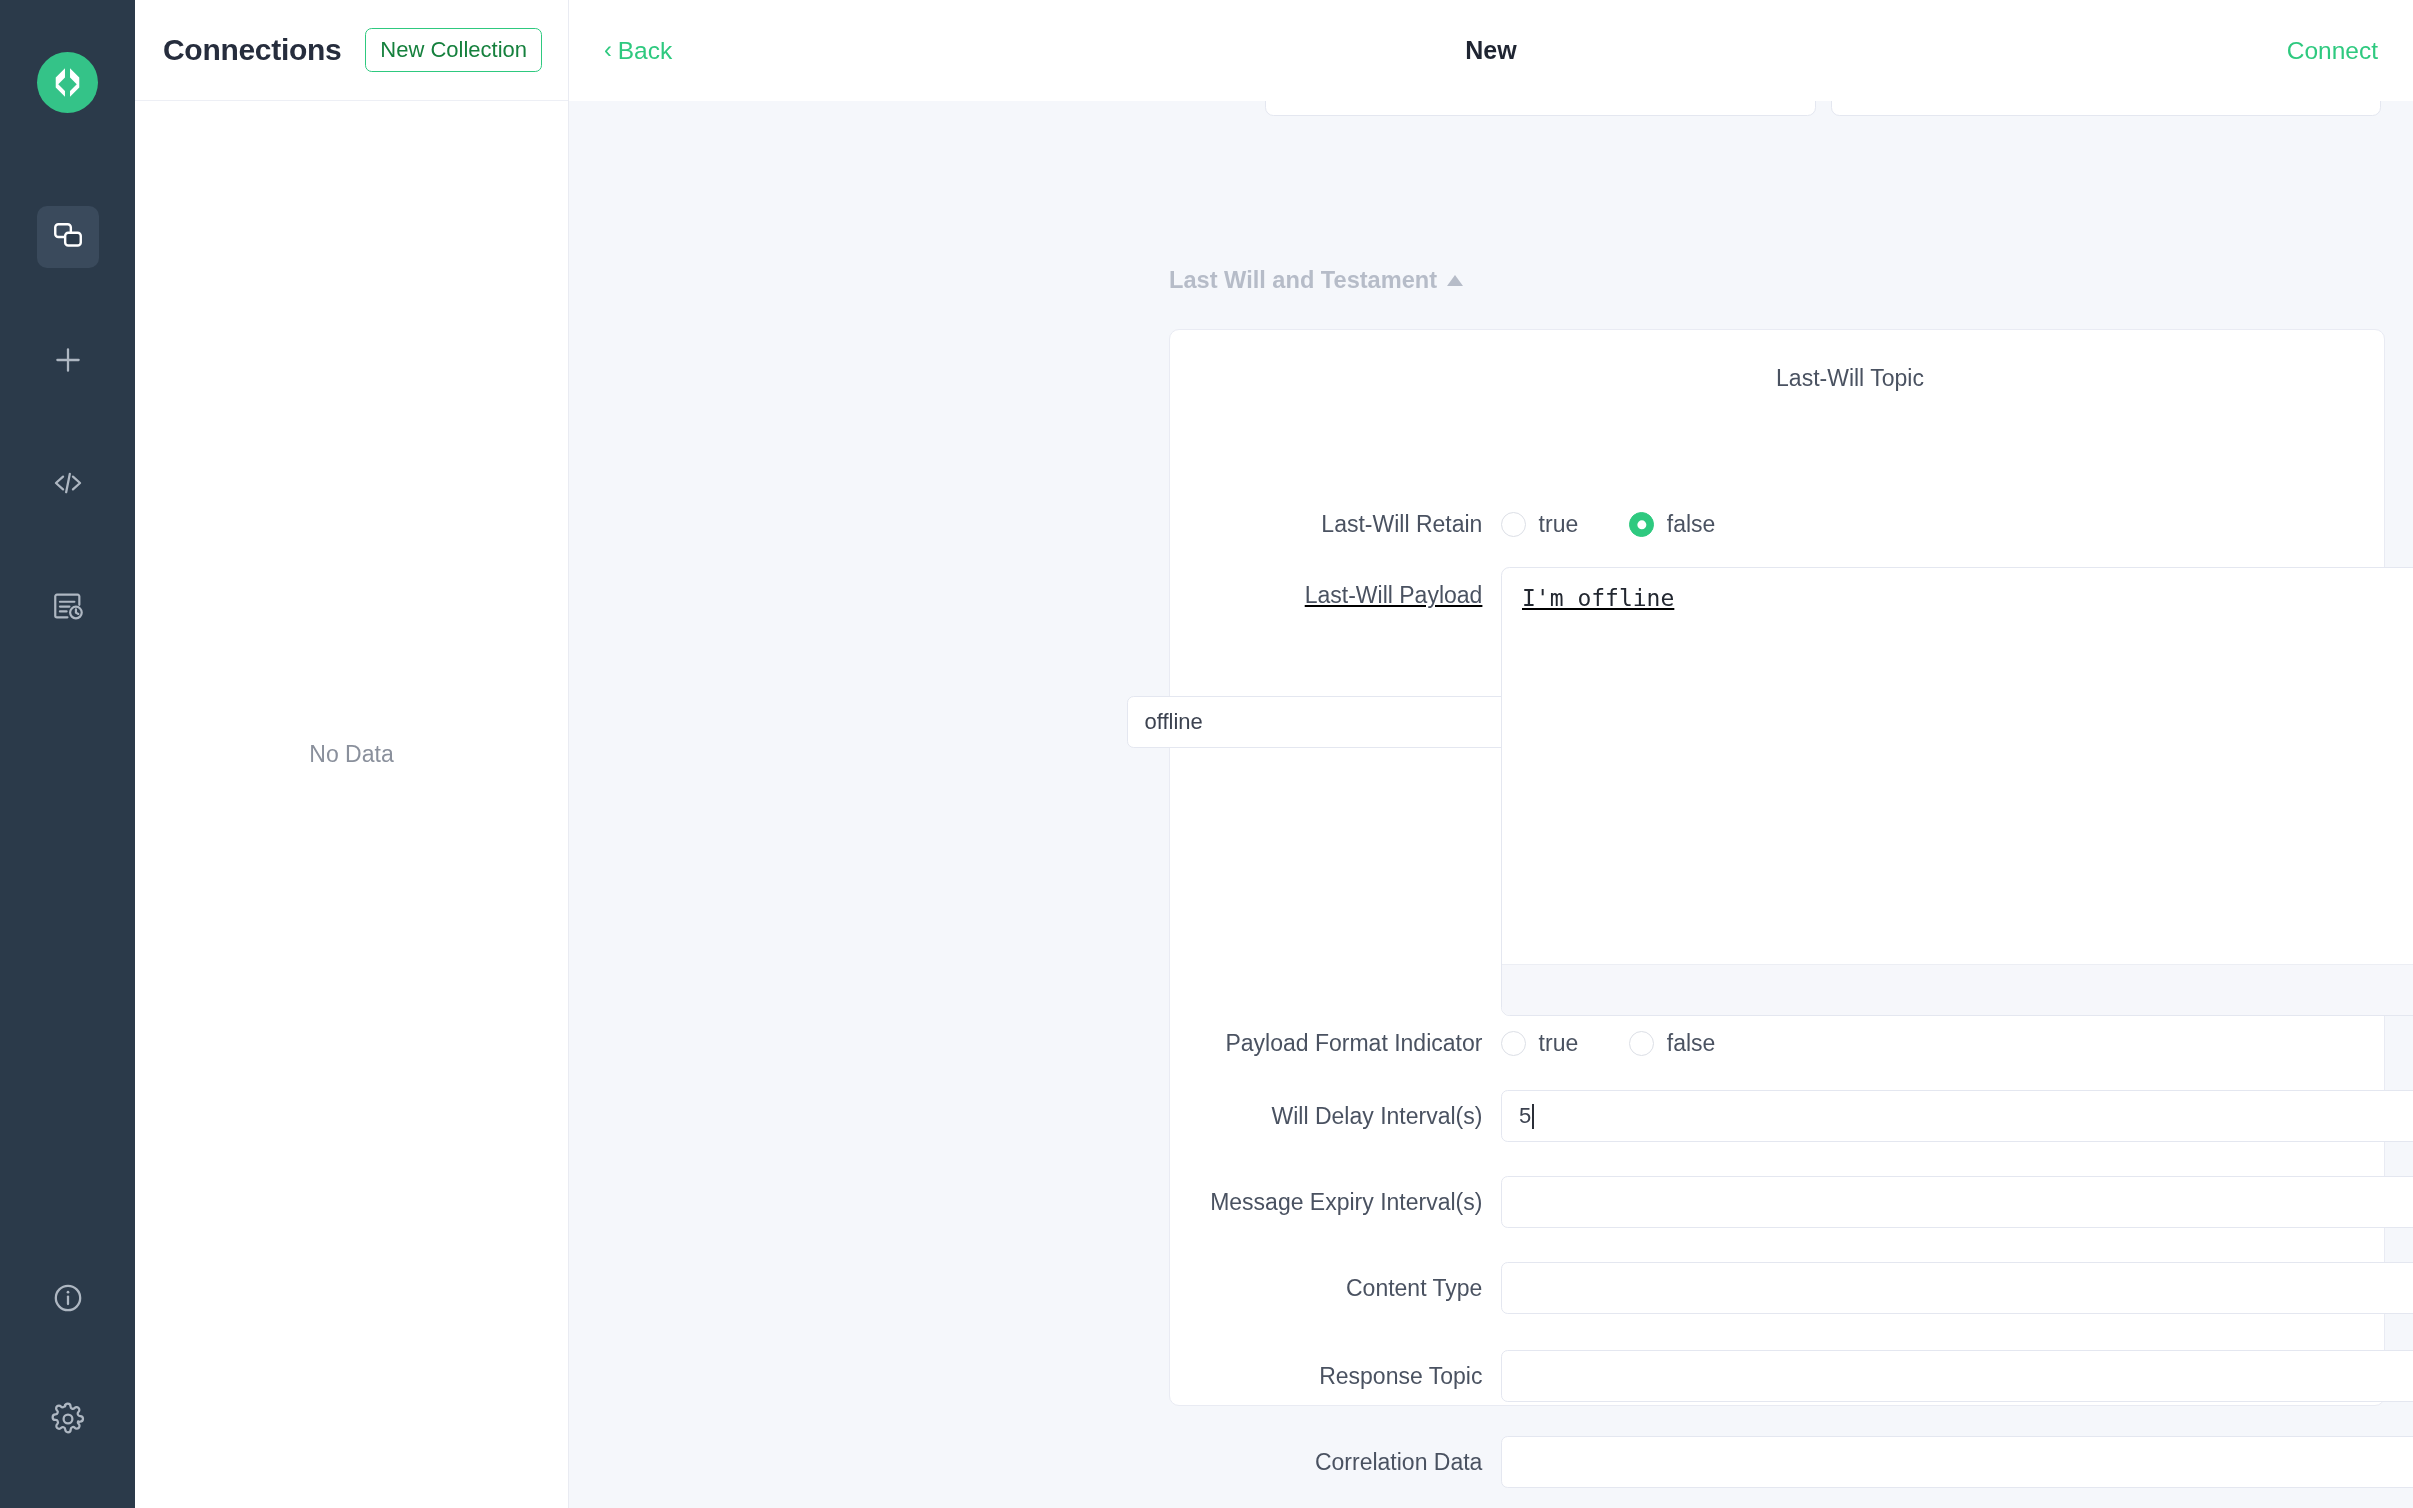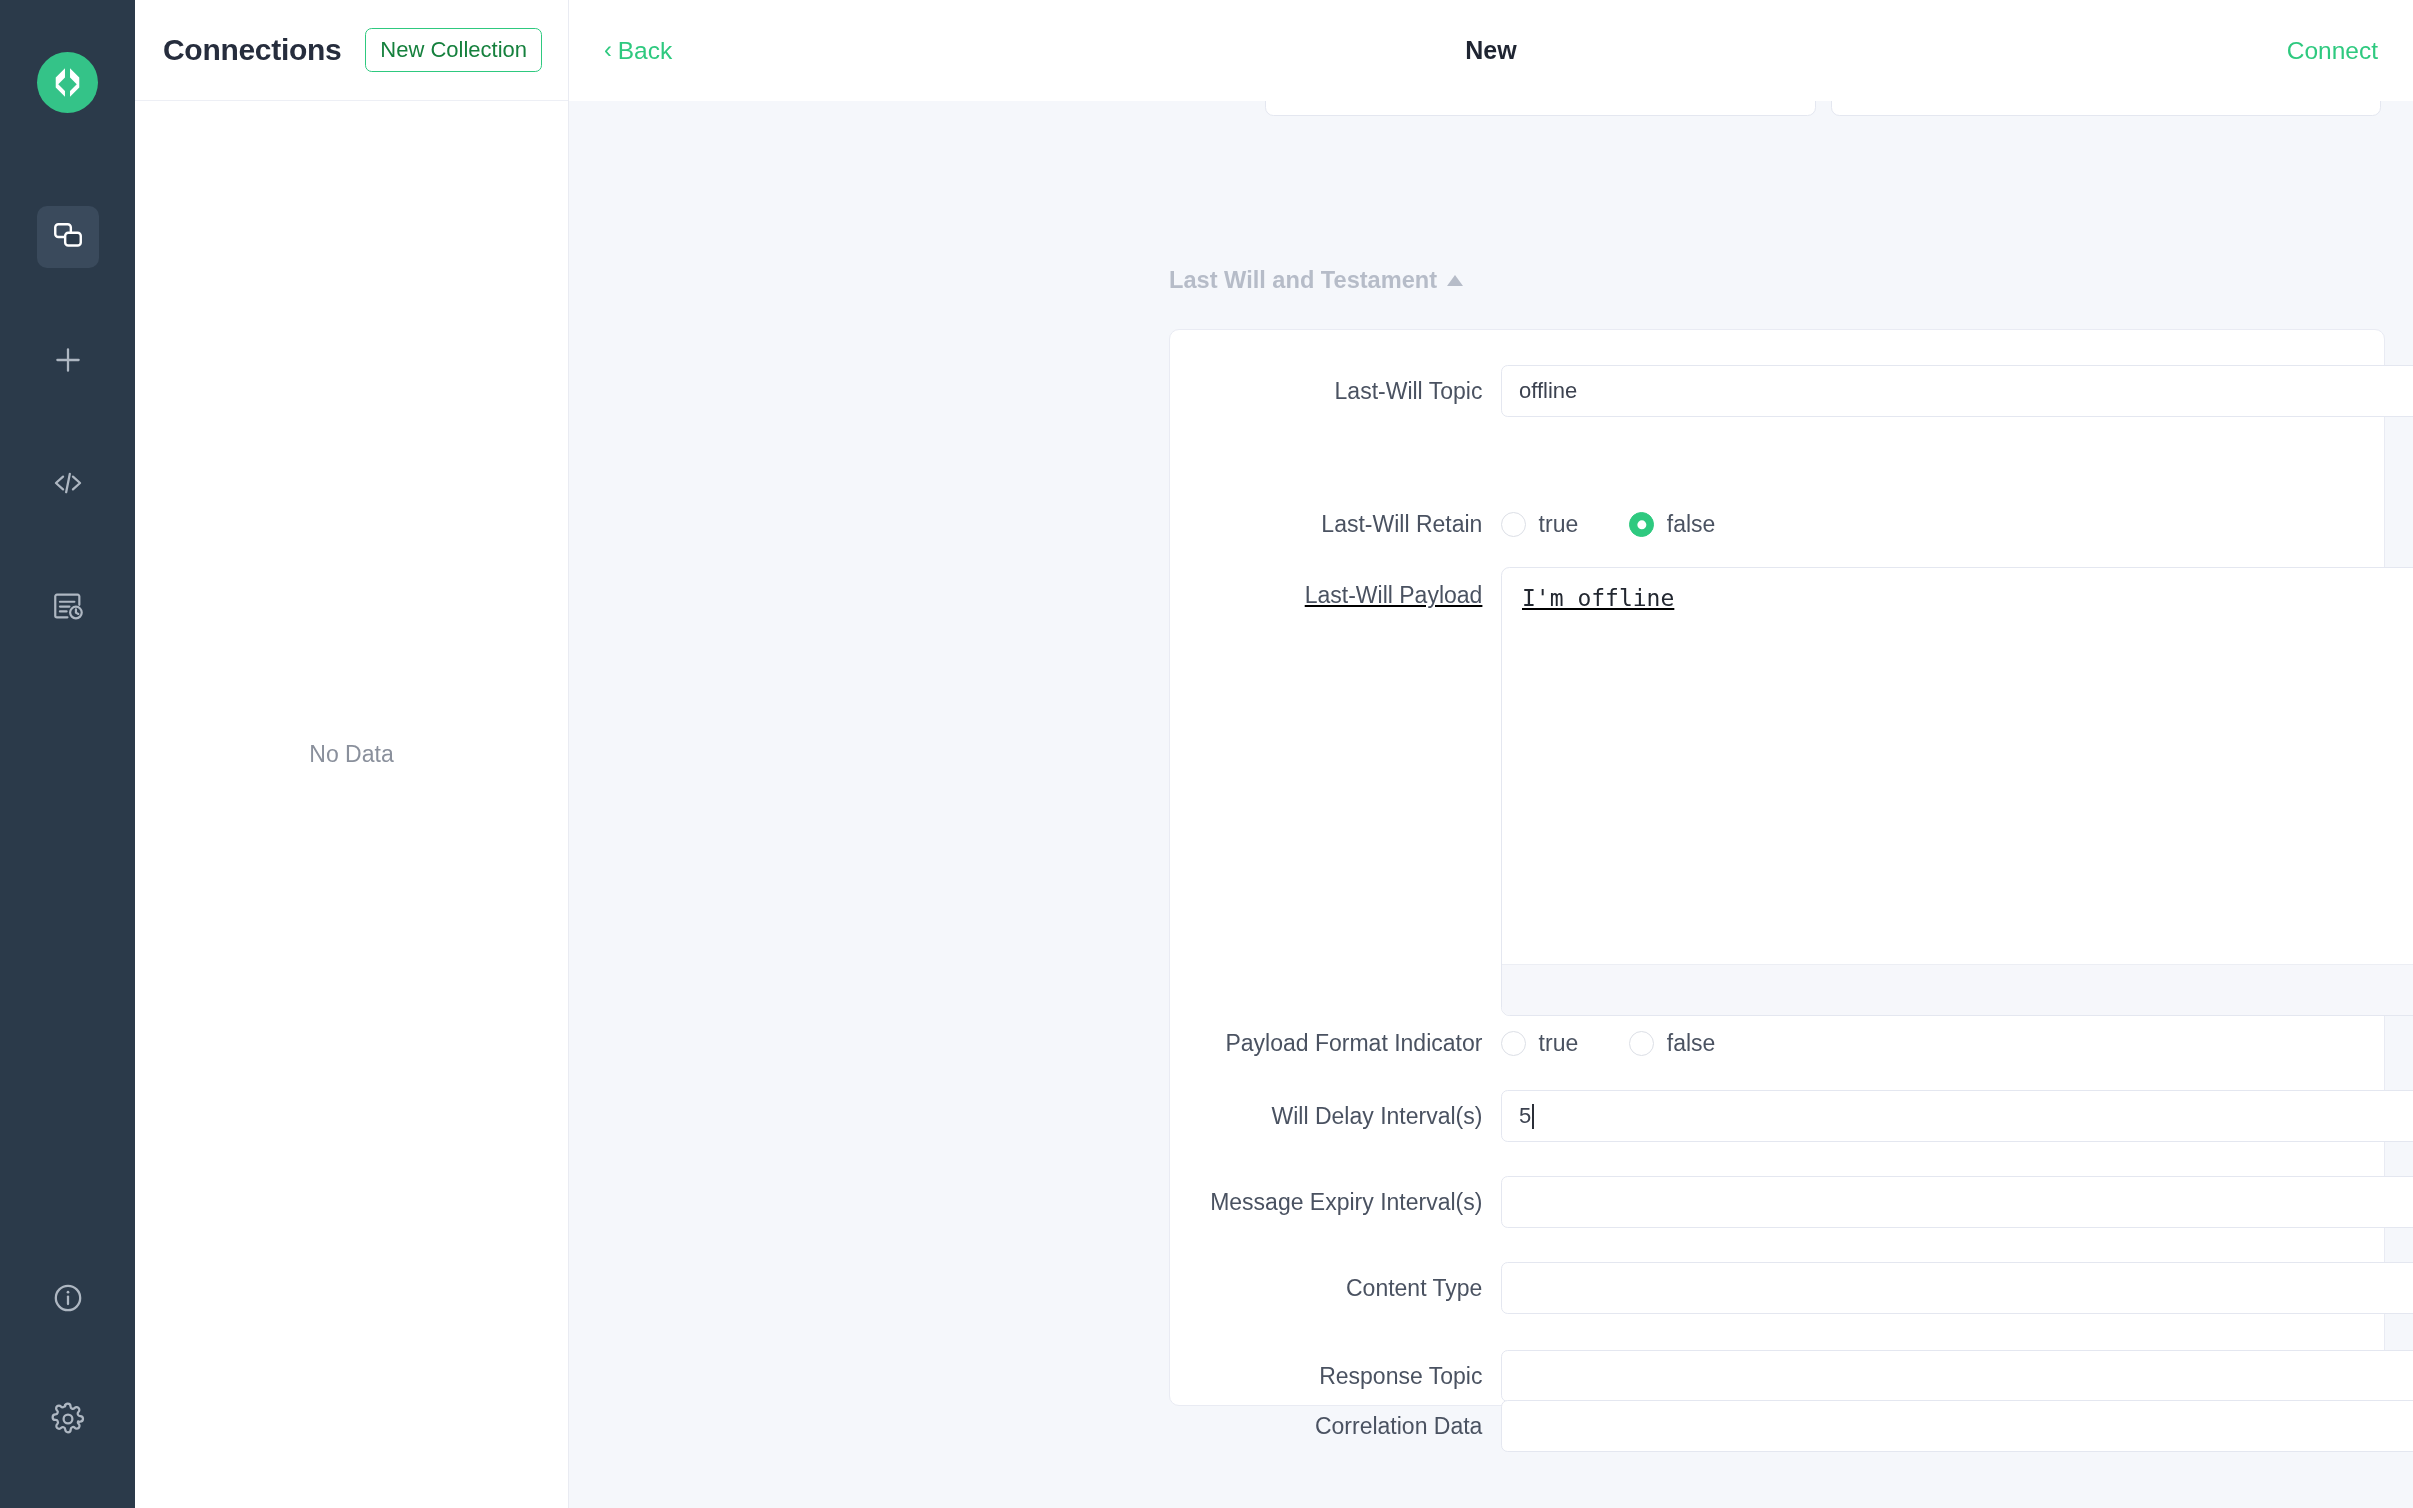--- a/index.html
+++ b/index.html
@@ -307,21 +307,21 @@
         <div class="cut-input b"></div>
       </div>
 
       <div class="section-title">
         <span>Last Will and Testament</span>
         <span class="caret-up"></span>
       </div>
 
       <div class="card">
 
-        <div class="frow" style="top:35px;">
+        <div class="frow" style="top:35px;flex-direction:column;">
           <div class="flabel">Last-Will Topic</div>
           <div class="fctl">
             <div class="inp">offline</div>
           </div>
         </div>
 
 
         <div class="frow" style="top:181px;">
           <div class="flabel">Last-Will Retain</div>
           <div class="fctl">
@@ -392,21 +392,21 @@
           </div>
         </div>
 
         <div class="frow" style="top:1020px;">
           <div class="flabel">Response Topic</div>
           <div class="fctl">
             <div class="inp wide"></div>
           </div>
         </div>
 
-        <div class="frow" style="top:1070px;">
+        <div class="frow" style="top:1106px;">
           <div class="flabel">Correlation Data</div>
           <div class="fctl">
             <div class="inp wide"></div>
           </div>
         </div>
 
       </div>
     </div>
   </div>
 </div>

